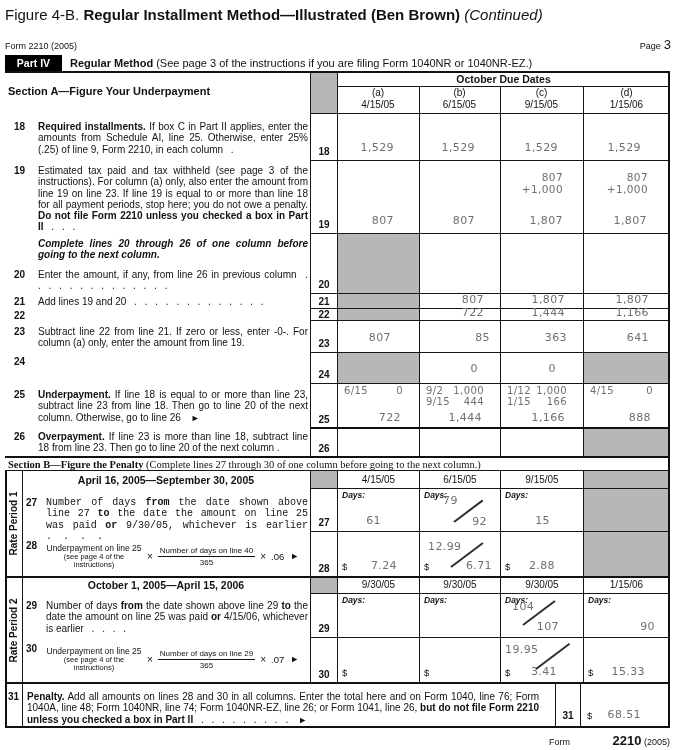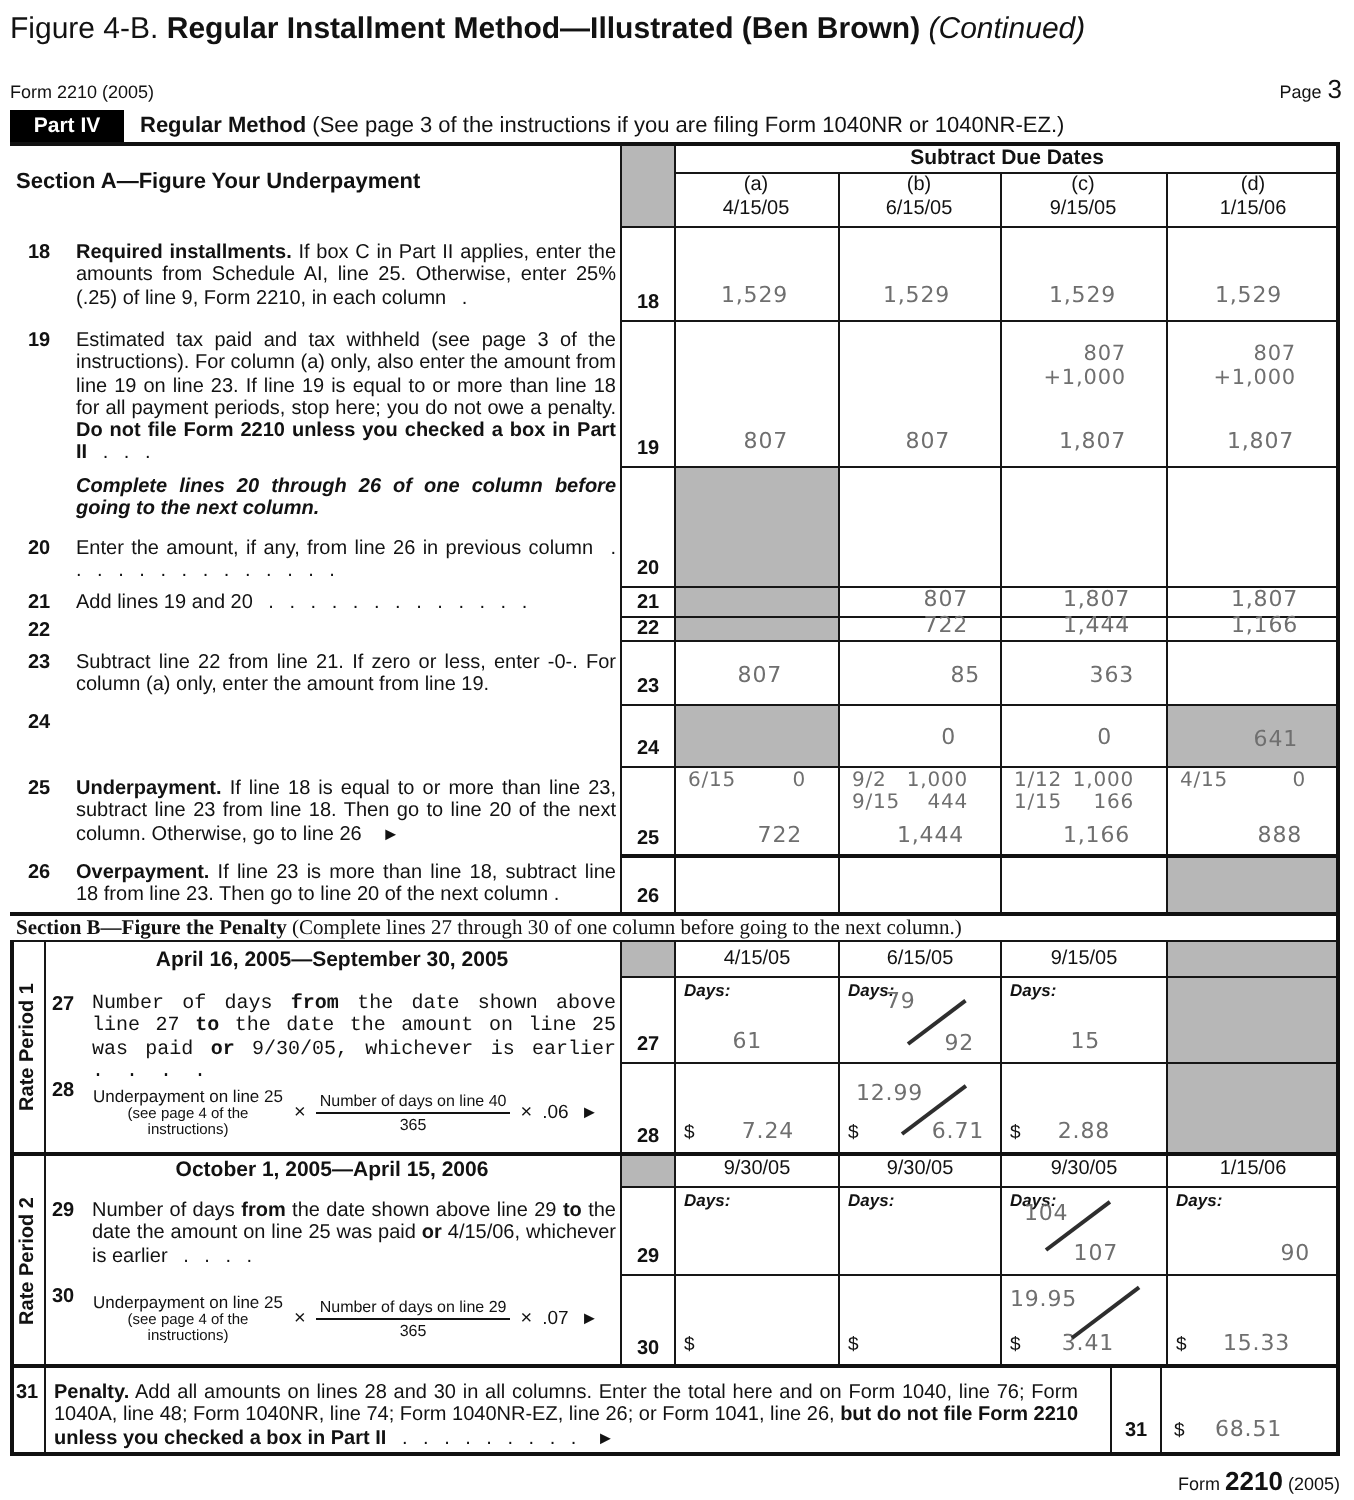--- a/index.html
+++ b/index.html
@@ -53,21 +53,21 @@
   .formula{display:flex;align-items:center;font-size:8.5px;}
   .f-left{width:96px;text-align:center;}
   .f-t2{font-size:7.5px;line-height:8.2px;}
   .f-x{font-size:10px;padding:0 5px;}
   .f-frac{text-align:center;}
   .f-num{font-size:8px;border-bottom:1px solid #121212;padding:0 2px 1px 2px;}
   .f-den{font-size:8px;padding-top:1px;}
   .f-rate{font-size:9.5px;}
   .f-arrow{font-size:9px;margin-left:6px;}
   .footer{right:7px;top:733px;font-size:9px;}
-  .footer .n{font-size:13px;font-weight:bold;}
+  .footer .n{font-size:13px;font-weight:bold;margin-left:40px;}
 </style>
 </head>
 <body>
 
 <div class="page">
 
   <svg class="abs" style="left:0;top:0;" width="677" height="750" shape-rendering="crispEdges">
     <g fill="#b7b7b7">
       <rect x="311" y="72" width="26" height="41"></rect>
       <rect x="338" y="233" width="81" height="87"></rect>
@@ -119,21 +119,21 @@
     </g>
   </svg>
 
   <div class="abs doc-title"><span>Figure 4-B. </span><span class="b">Regular Installment Method—Illustrated (Ben Brown)</span><span class="i"> (Continued)</span></div>
   <div class="abs form-id">Form 2210 (2005)</div>
   <div class="abs page-no"><span>Page</span><span class="n">3</span></div>
   <div class="abs p4bar">Part IV</div>
   <div class="abs p4title"><span class="b">Regular Method</span><span> (See page 3 of the instructions if you are filing Form 1040NR or 1040NR-EZ.)</span></div>
 
   <div class="abs secA-title">Section A—Figure Your Underpayment</div>
-  <div class="abs pdd">Subtract Due Dates</div>
+  <div class="abs pdd">October Due Dates</div>
   <div class="abs colhdr" style="left:337px;width:82px;">
       <div>(a)</div>
       <div>4/15/05</div>
     </div>
   <div class="abs colhdr" style="left:419px;width:81px;">
       <div>(b)</div>
       <div>6/15/05</div>
     </div>
   <div class="abs colhdr" style="left:500px;width:83px;">
       <div>(c)</div>
@@ -237,21 +237,21 @@
 
   <div class="vcell" style="left:338px;top:320px;width:81px;height:32px;padding:0 28px 8px 0;">
       <span class="hw">807</span>
     </div>
   <div class="vcell" style="left:420px;top:320px;width:80px;height:32px;padding:0 10px 8px 0;">
       <span class="hw">85</span>
     </div>
   <div class="vcell" style="left:501px;top:320px;width:82px;height:32px;padding:0 16px 8px 0;">
       <span class="hw">363</span>
     </div>
-  <div class="vcell" style="left:584px;top:320px;width:85px;height:32px;padding:0 20px 8px 0;margin-top:32px;">
+  <div class="vcell" style="left:584px;top:320px;width:85px;height:32px;padding:0 20px 8px 0;">
       <span class="hw">641</span>
     </div>
 
   <div class="vcell" style="left:420px;top:352px;width:80px;height:31px;padding:0 22px 8px 0;">
       <span class="hw">0</span>
     </div>
   <div class="vcell" style="left:501px;top:352px;width:82px;height:31px;padding:0 27px 8px 0;">
       <span class="hw">0</span>
     </div>
 

